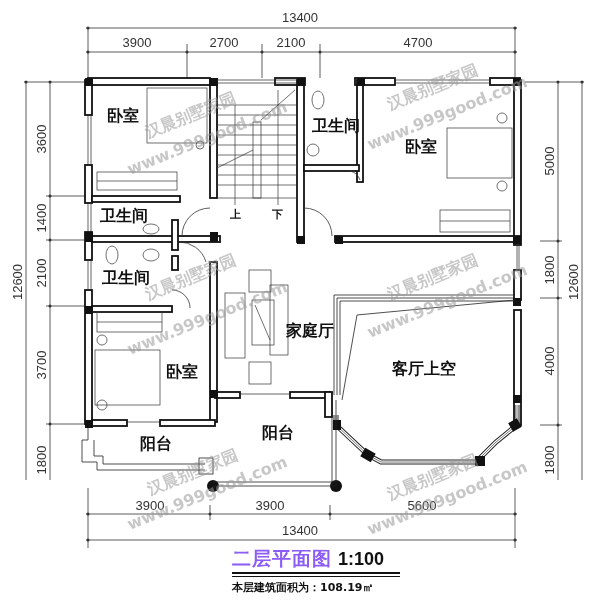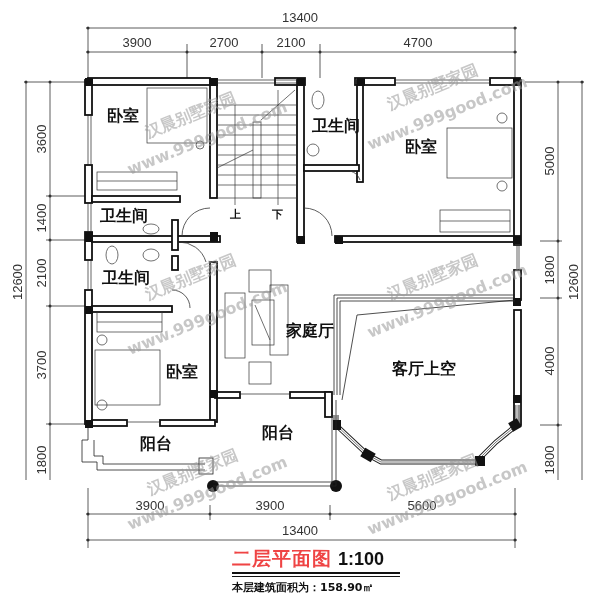--- a/index.html
+++ b/index.html
@@ -2,21 +2,21 @@
 <html><head>
 <meta charset="utf-8">
 <style>
   html, body { margin: 0; padding: 0; background: #ffffff; }
   body { width: 600px; height: 600px; position: relative; overflow: hidden; font-family: "DejaVu Sans", sans-serif; }
   #plan { position: absolute; left: 0; top: 0; width: 600px; height: 600px; }
   .dim-text { font-family: "Liberation Sans", sans-serif; font-size: 13px; fill: #333; }
   .room-label { font-family: "DejaVu Sans", sans-serif; font-size: 16px; font-weight: bold; fill: #111; }
   .wm { font-family: "DejaVu Sans", sans-serif; fill: #9a9a9a; opacity: 0.55; font-weight: bold; }
   .title { position: absolute; left: 232px; top: 546px; width: 200px; }
-  .title-main { font-family: "DejaVu Sans", sans-serif; font-size: 19px; font-weight: bold; color: #ef4444; letter-spacing: 1px; }
+  .title-main { font-family: "DejaVu Sans", sans-serif; font-size: 19px; font-weight: bold; color: #8b5cf6; letter-spacing: 1px; }
   .title-scale { font-family: "Liberation Sans", sans-serif; font-size: 18px; font-weight: bold; margin-left: 6px; color: #111; }
   .title-rule1 { position: absolute; left: 0; top: 26px; width: 168px; height: 2px; background: #111; }
   .title-rule2 { position: absolute; left: 0; top: 30px; width: 168px; height: 1px; background: #111; }
   .title-area { position: absolute; left: 232px; top: 580px; font-family: "DejaVu Sans", sans-serif; font-size: 11px; font-weight: bold; color: #111; }
 </style>
 </head>
 <body>
 
 <svg id="plan" viewBox="0 0 600 600" xmlns="http://www.w3.org/2000/svg">
 
@@ -307,13 +307,13 @@
     <text class="wm" transform="translate(390,500) rotate(-22)" font-size="16">汉晨别墅家园</text>
     <text class="wm" transform="translate(370,535) rotate(-22)" font-size="16">www.999good.com</text>
   </g>
 </svg>
 
 <div class="title">
   <span class="title-main">二层平面图</span><span class="title-scale">1:100</span>
   <div class="title-rule1"></div>
   <div class="title-rule2"></div>
 </div>
-<div class="title-area">本层建筑面积为：158.90㎡</div>
+<div class="title-area">本层建筑面积为：108.19㎡</div>
 
 </body></html>

